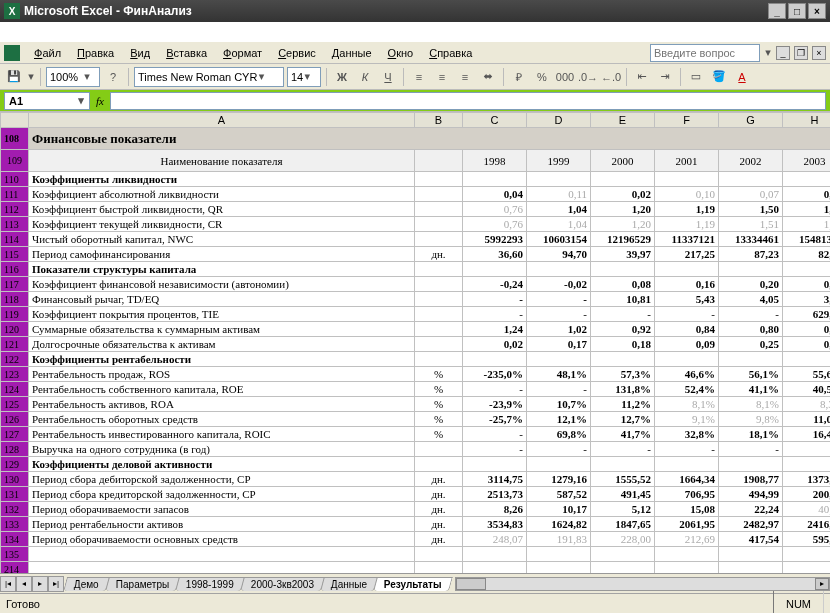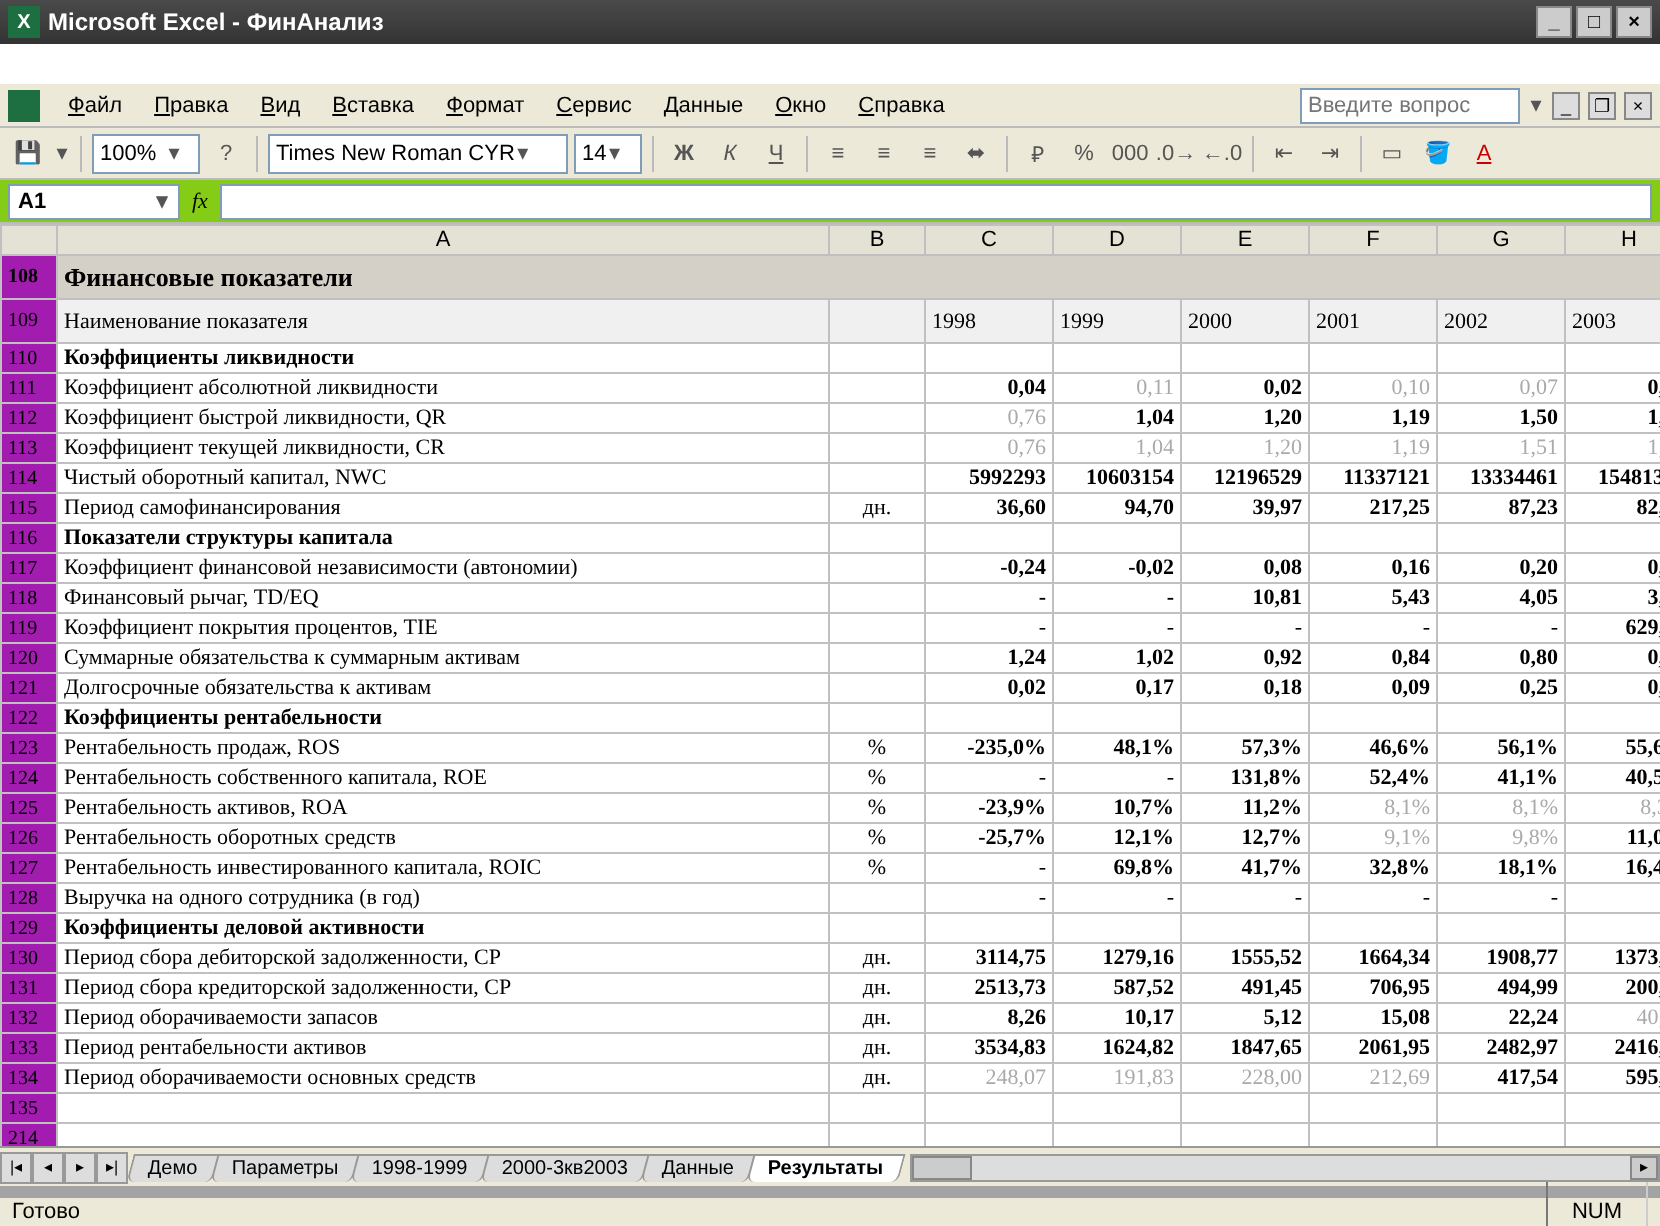--- a/index.html
+++ b/index.html
@@ -31,39 +31,39 @@
 .namebar { background:#84cc16; height:22px; display:flex; align-items:center; padding:0 4px; border-bottom:1px solid #bbb; gap:6px; }
 .namebox { width: 86px; height:18px; border:1px solid #7f9db9; background:#fff; display:flex; align-items:center; padding:0 4px; font-weight:bold; }
 .fx { font-style:italic; font-family:serif; }
 
 .sheet { flex:1; display:flex; flex-direction:column; overflow:hidden; position:relative; }
 .grid { border-collapse: collapse; table-layout: fixed; width: 826px; font-family: "Times New Roman", serif; font-size: 11px; }
 .grid th, .grid td { border: 1px solid #c0c0c0; padding: 1px 3px; height: 15px; overflow: hidden; white-space: nowrap; }
 .grid th { background: #e4e2d5; font-weight: normal; text-align:center; font-family: Tahoma, sans-serif; font-size:11px; }
 .grid .rowhdr { background:#a21caf; width:28px; font-family: Tahoma; font-size:10px; }
 .title-row td { background:#d4d0c8; font-weight:bold; font-size:13px; height:22px; }
-.hdr-row td { background:#f0f0f0; text-align:left; font-size:11px; height:22px; }
+.hdr-row td { background:#f0f0f0; text-align:center; font-size:11px; height:22px; }
 .bold-row td.colA { font-weight:bold; }
 .num { text-align:right; }
 .num.gray { color:#aaa; }
 .num.bld { font-weight:bold; }
 .colA { text-align:left; }
 .colB { text-align:center; }
 
 .tabs { height:20px; background:#ece9d8; display:flex; align-items:center; border-top:1px solid #999; font-size:10px; }
 .tabnav { display:flex; }
 .tabnav .nv { width:16px; height:16px; border:1px solid #999; background:#ddd; display:flex; align-items:center; justify-content:center; cursor:pointer; font-size:8px; }
 .tab { padding:1px 8px; border:1px solid #999; border-bottom:none; background:#ddd; margin-left:-1px; cursor:pointer; border-radius: 0 0 4px 4px; transform: skewX(-15deg);}
 .tab span { display:inline-block; transform: skewX(15deg); }
 .tab.active { background:#fff; font-weight:bold; }
 .hscroll { flex:1; height:14px; background:#ddd; border:1px solid #999; margin-left:4px; position:relative; }
 .hscroll .th { position:absolute; left:0; top:0; width:30px; height:12px; background:#ccc; border:1px solid #888; }
 .hscroll .ra { position:absolute; right:0; top:0; width:14px; height:12px; background:#ccc; border:1px solid #888; display:flex;align-items:center;justify-content:center;font-size:8px;}
 
-.status { height:20px; background:#ece9d8; border-top:6px solid #a3a3a3; display:flex; align-items:center; padding:0 6px; font-size:11px; }
+.status { height:20px; background:#ece9d8; border-top:1px solid #a3a3a3; display:flex; align-items:center; padding:0 6px; font-size:11px; }
 .status .sp { flex:1; }
 .status .cell { border:1px inset #ccc; padding:16px 12px; height:16px; display:flex; align-items:center; }
 </style>
 </head>
 <body>
 
 <div class="titlebar">
   <span class="icon">X</span>
   <span>Microsoft Excel - ФинАнализ</span>
   <span class="spacer"></span>

